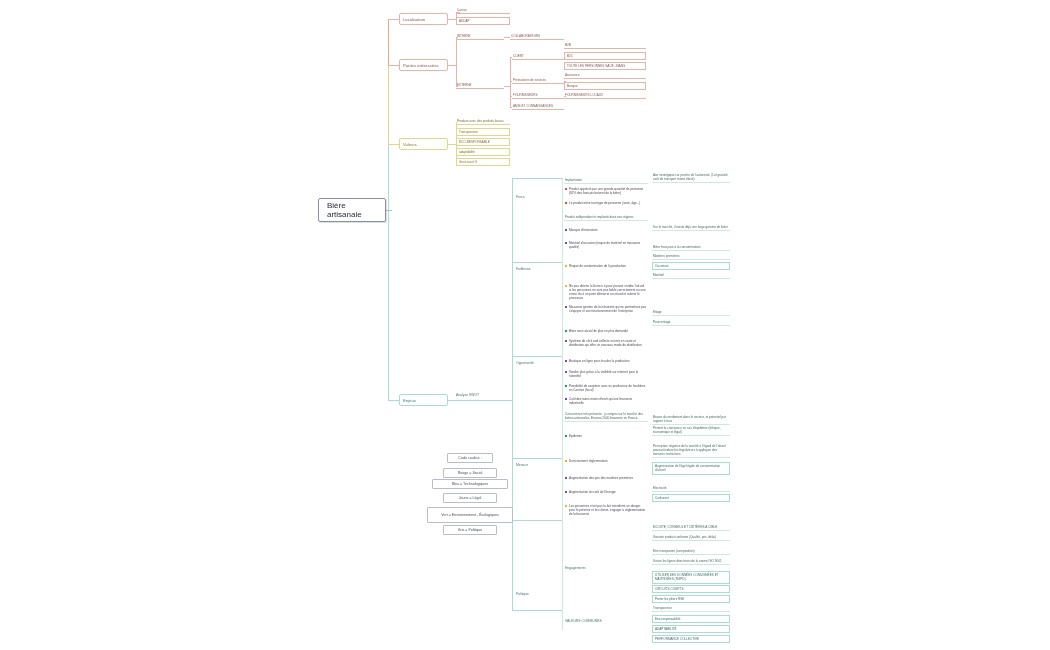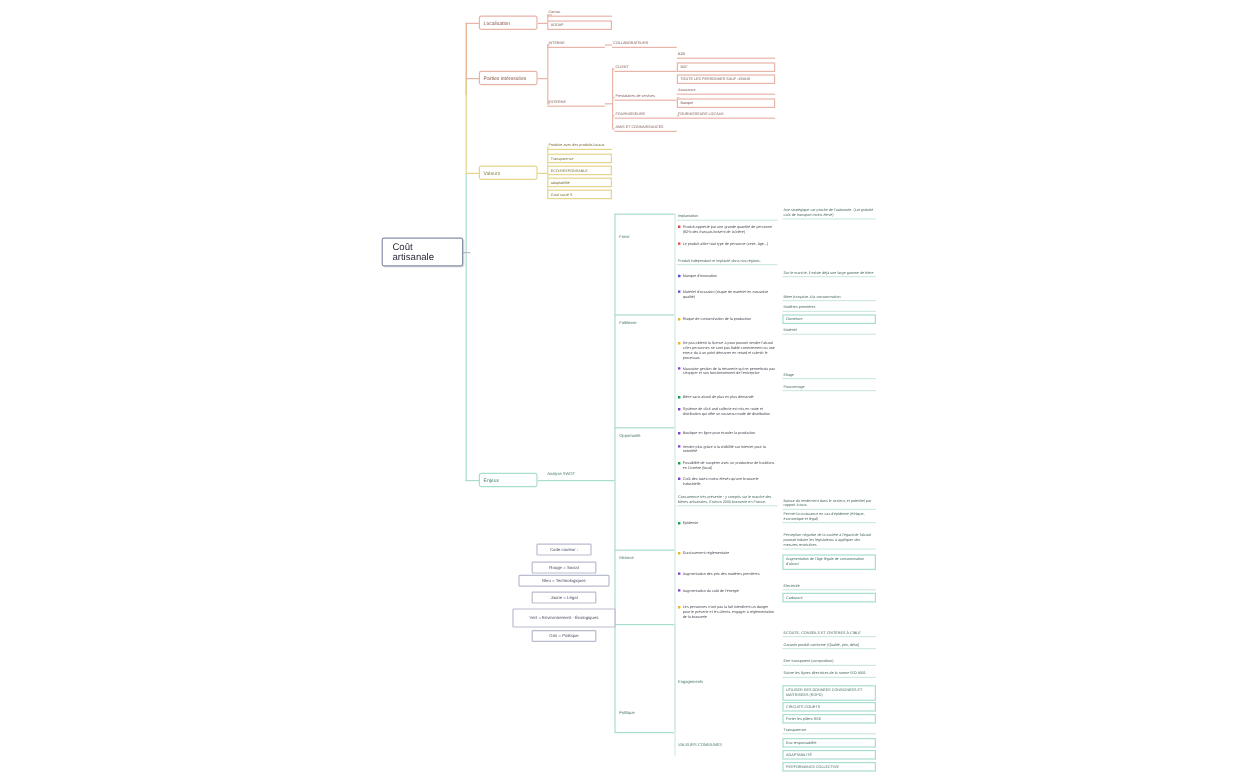--- a/index.html
+++ b/index.html
@@ -88,21 +88,21 @@
   <div class="ln v c-yellow" style="left:388px;top:65px;height:80px;"></div>
   <div class="ln v c-teal" style="left:388px;top:145px;height:256px;"></div>
   <div class="ln h c-grey" style="left:386px;top:210px;width:6px;"></div>
 
   <div class="ln h c-red" style="left:388px;top:19px;width:12px;"></div>
   <div class="ln h c-red" style="left:388px;top:65px;width:12px;"></div>
   <div class="ln h c-yellow" style="left:388px;top:144px;width:12px;"></div>
   <div class="ln h c-teal" style="left:388px;top:400px;width:12px;"></div>
 
   <div class="node central" style="left:318px;top:198px;width:68px;height:24px;">
-    <span>Coût artisanale</span>
+    <span>Bière artisanale</span>
   </div>
 
   <div class="node boxed red" style="left:399px;top:13px;width:49px;height:12px;">
     <span>Localisation</span>
   </div>
   <div class="ln h c-red" style="left:448px;top:19px;width:8px;"></div>
   <div class="ln v c-red" style="left:456px;top:12px;height:10px;"></div>
   <div class="ln h c-red" style="left:456px;top:12px;width:4px;"></div>
   <div class="ln h c-red" style="left:456px;top:22px;width:4px;"></div>
 

